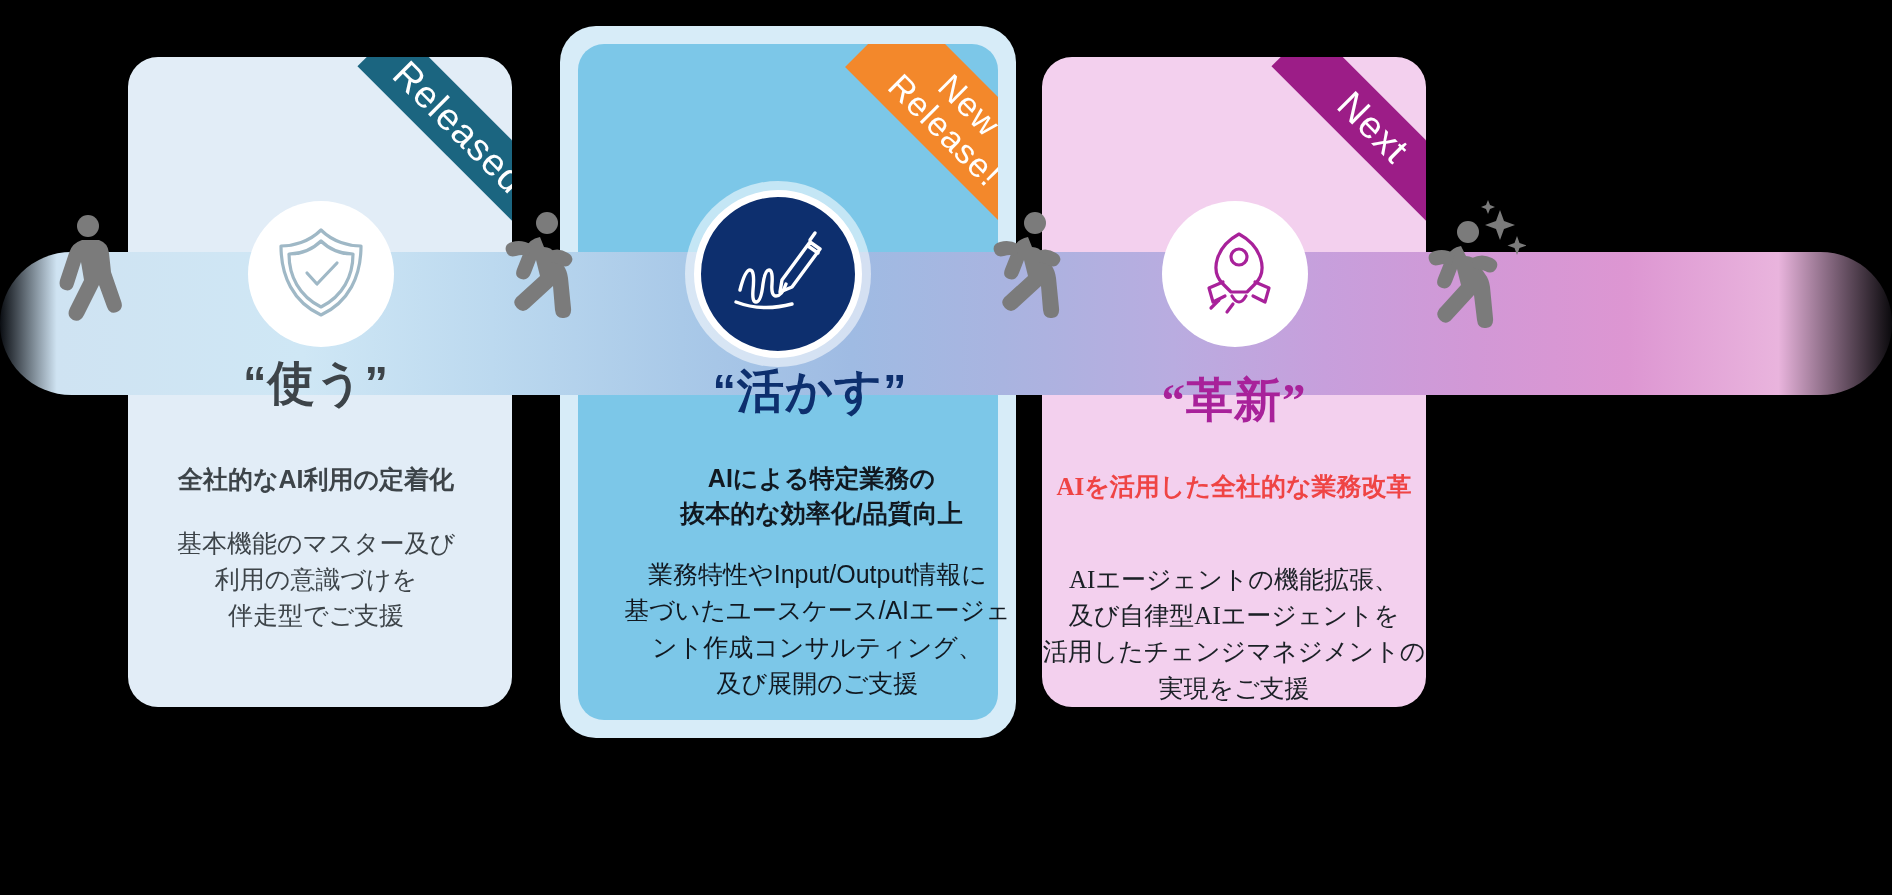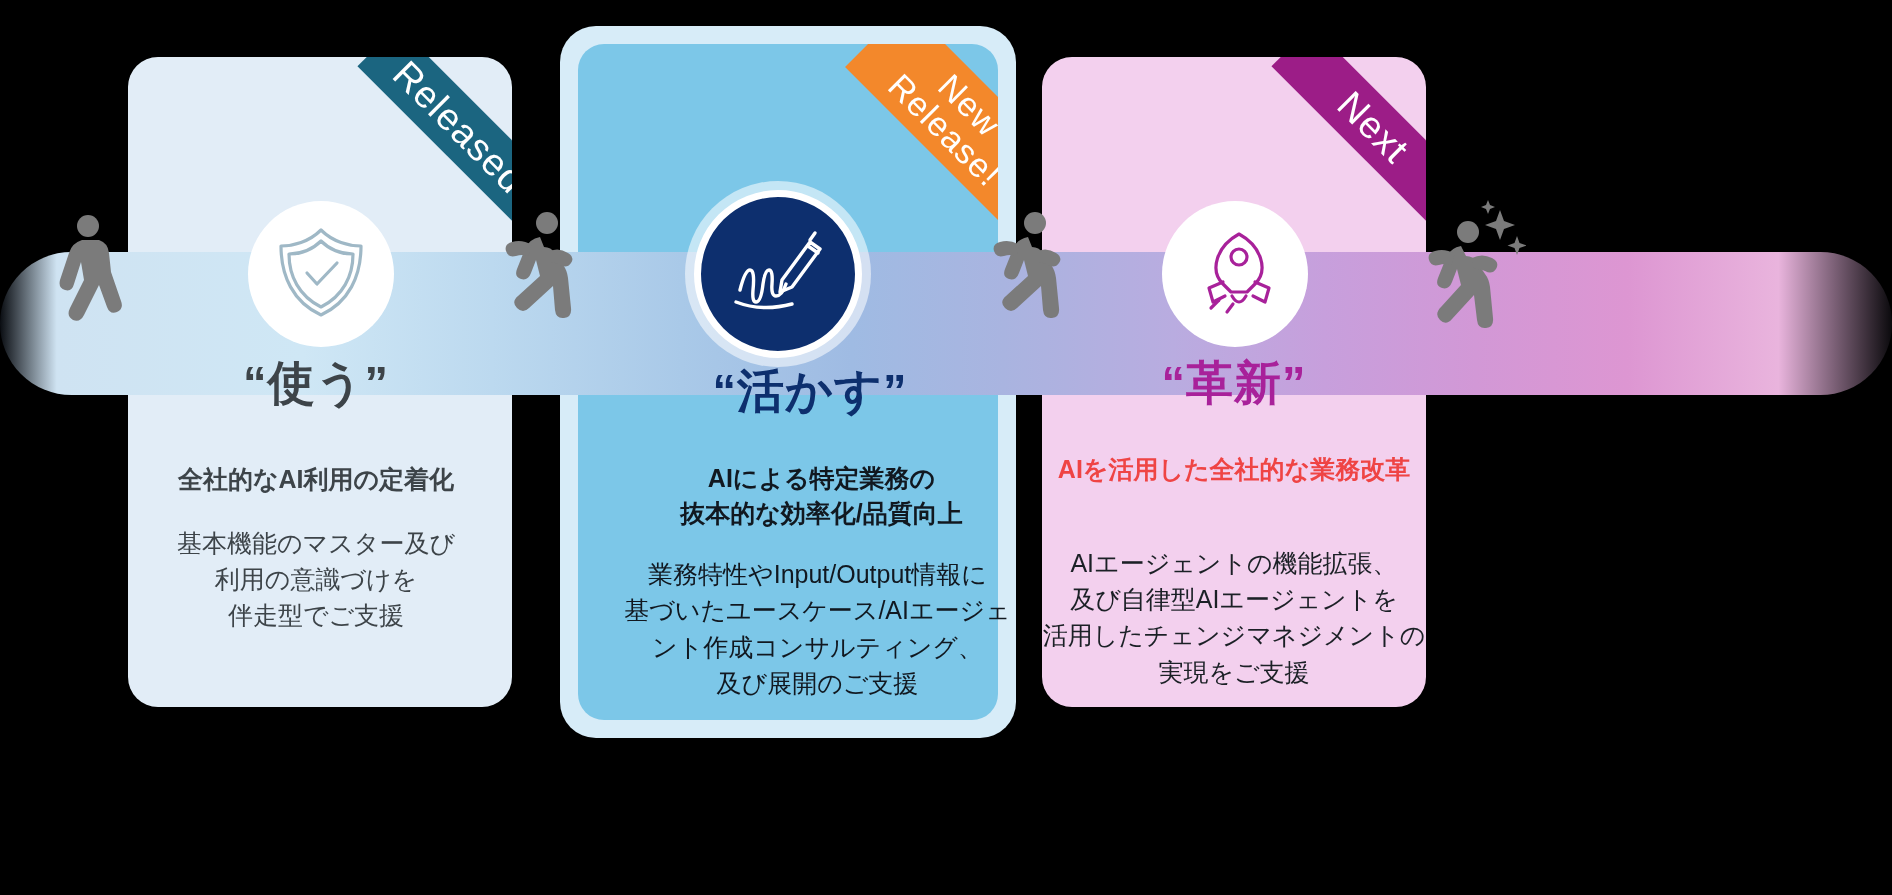--- a/index.html
+++ b/index.html
@@ -280,21 +280,21 @@
   <div class="card-body" style="left:578px;top:360px;width:464px;">
     <p class="title t2">“活かす”</p>
     <p class="lead lead-2 nowrap-block" style="margin-top:38px;padding-left:23px;">AIによる特定業務の
 抜本的な効率化/品質向上</p>
     <p class="desc desc-2 nowrap-block" style="margin-top:26px;padding-left:15px;">業務特性やInput/Output情報に
 基づいたユースケース/AIエージェ
 ント作成コンサルティング、
 及び展開のご支援</p>
   </div>
 
-  <div class="card-body" style="left:1042px;top:352px;width:384px;">
+  <div class="card-body" style="left:1042px;top:369px;width:384px;font-family:Liberation Serif, serif;">
     <p class="title t3">“革新”</p>
     <p class="lead lead-3 nowrap-block" style="margin-top:38px;">AIを活用した全社的な業務改革</p>
     <p class="desc desc-3 nowrap-block" style="margin-top:58px;">AIエージェントの機能拡張、
 及び自律型AIエージェントを
 活用したチェンジマネジメントの
 実現をご支援</p>
   </div>
 
 </div>
 

